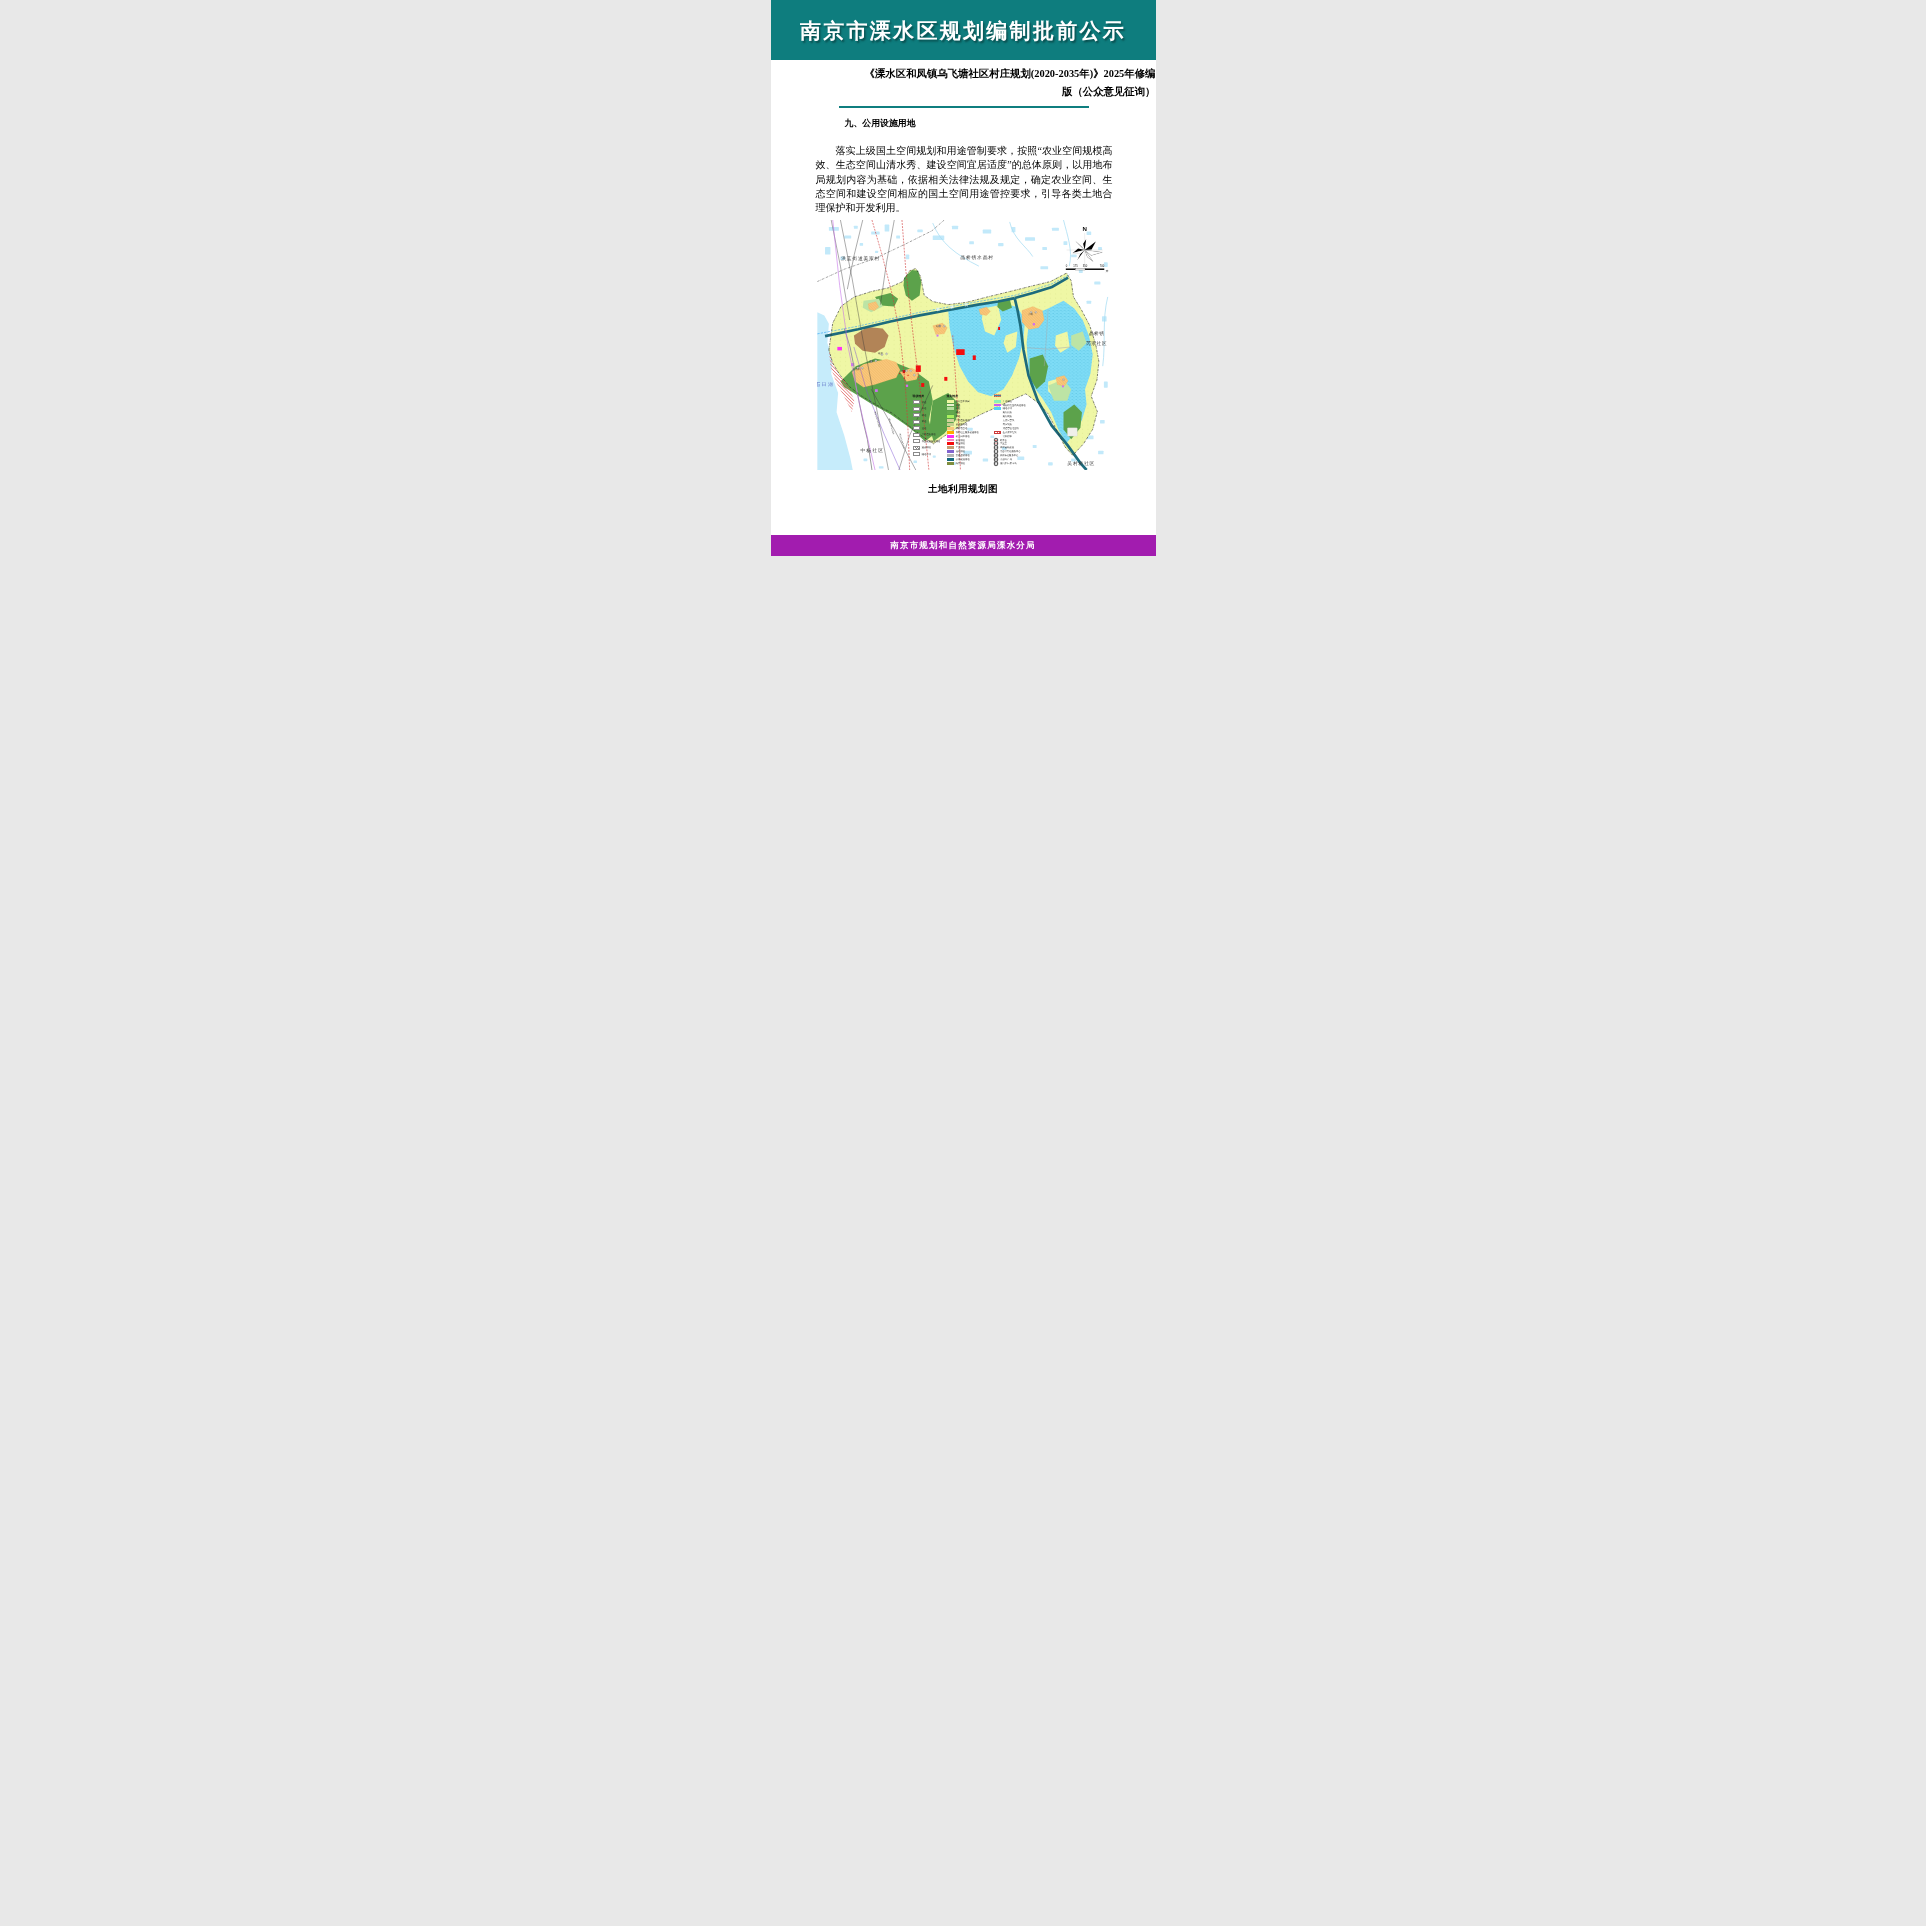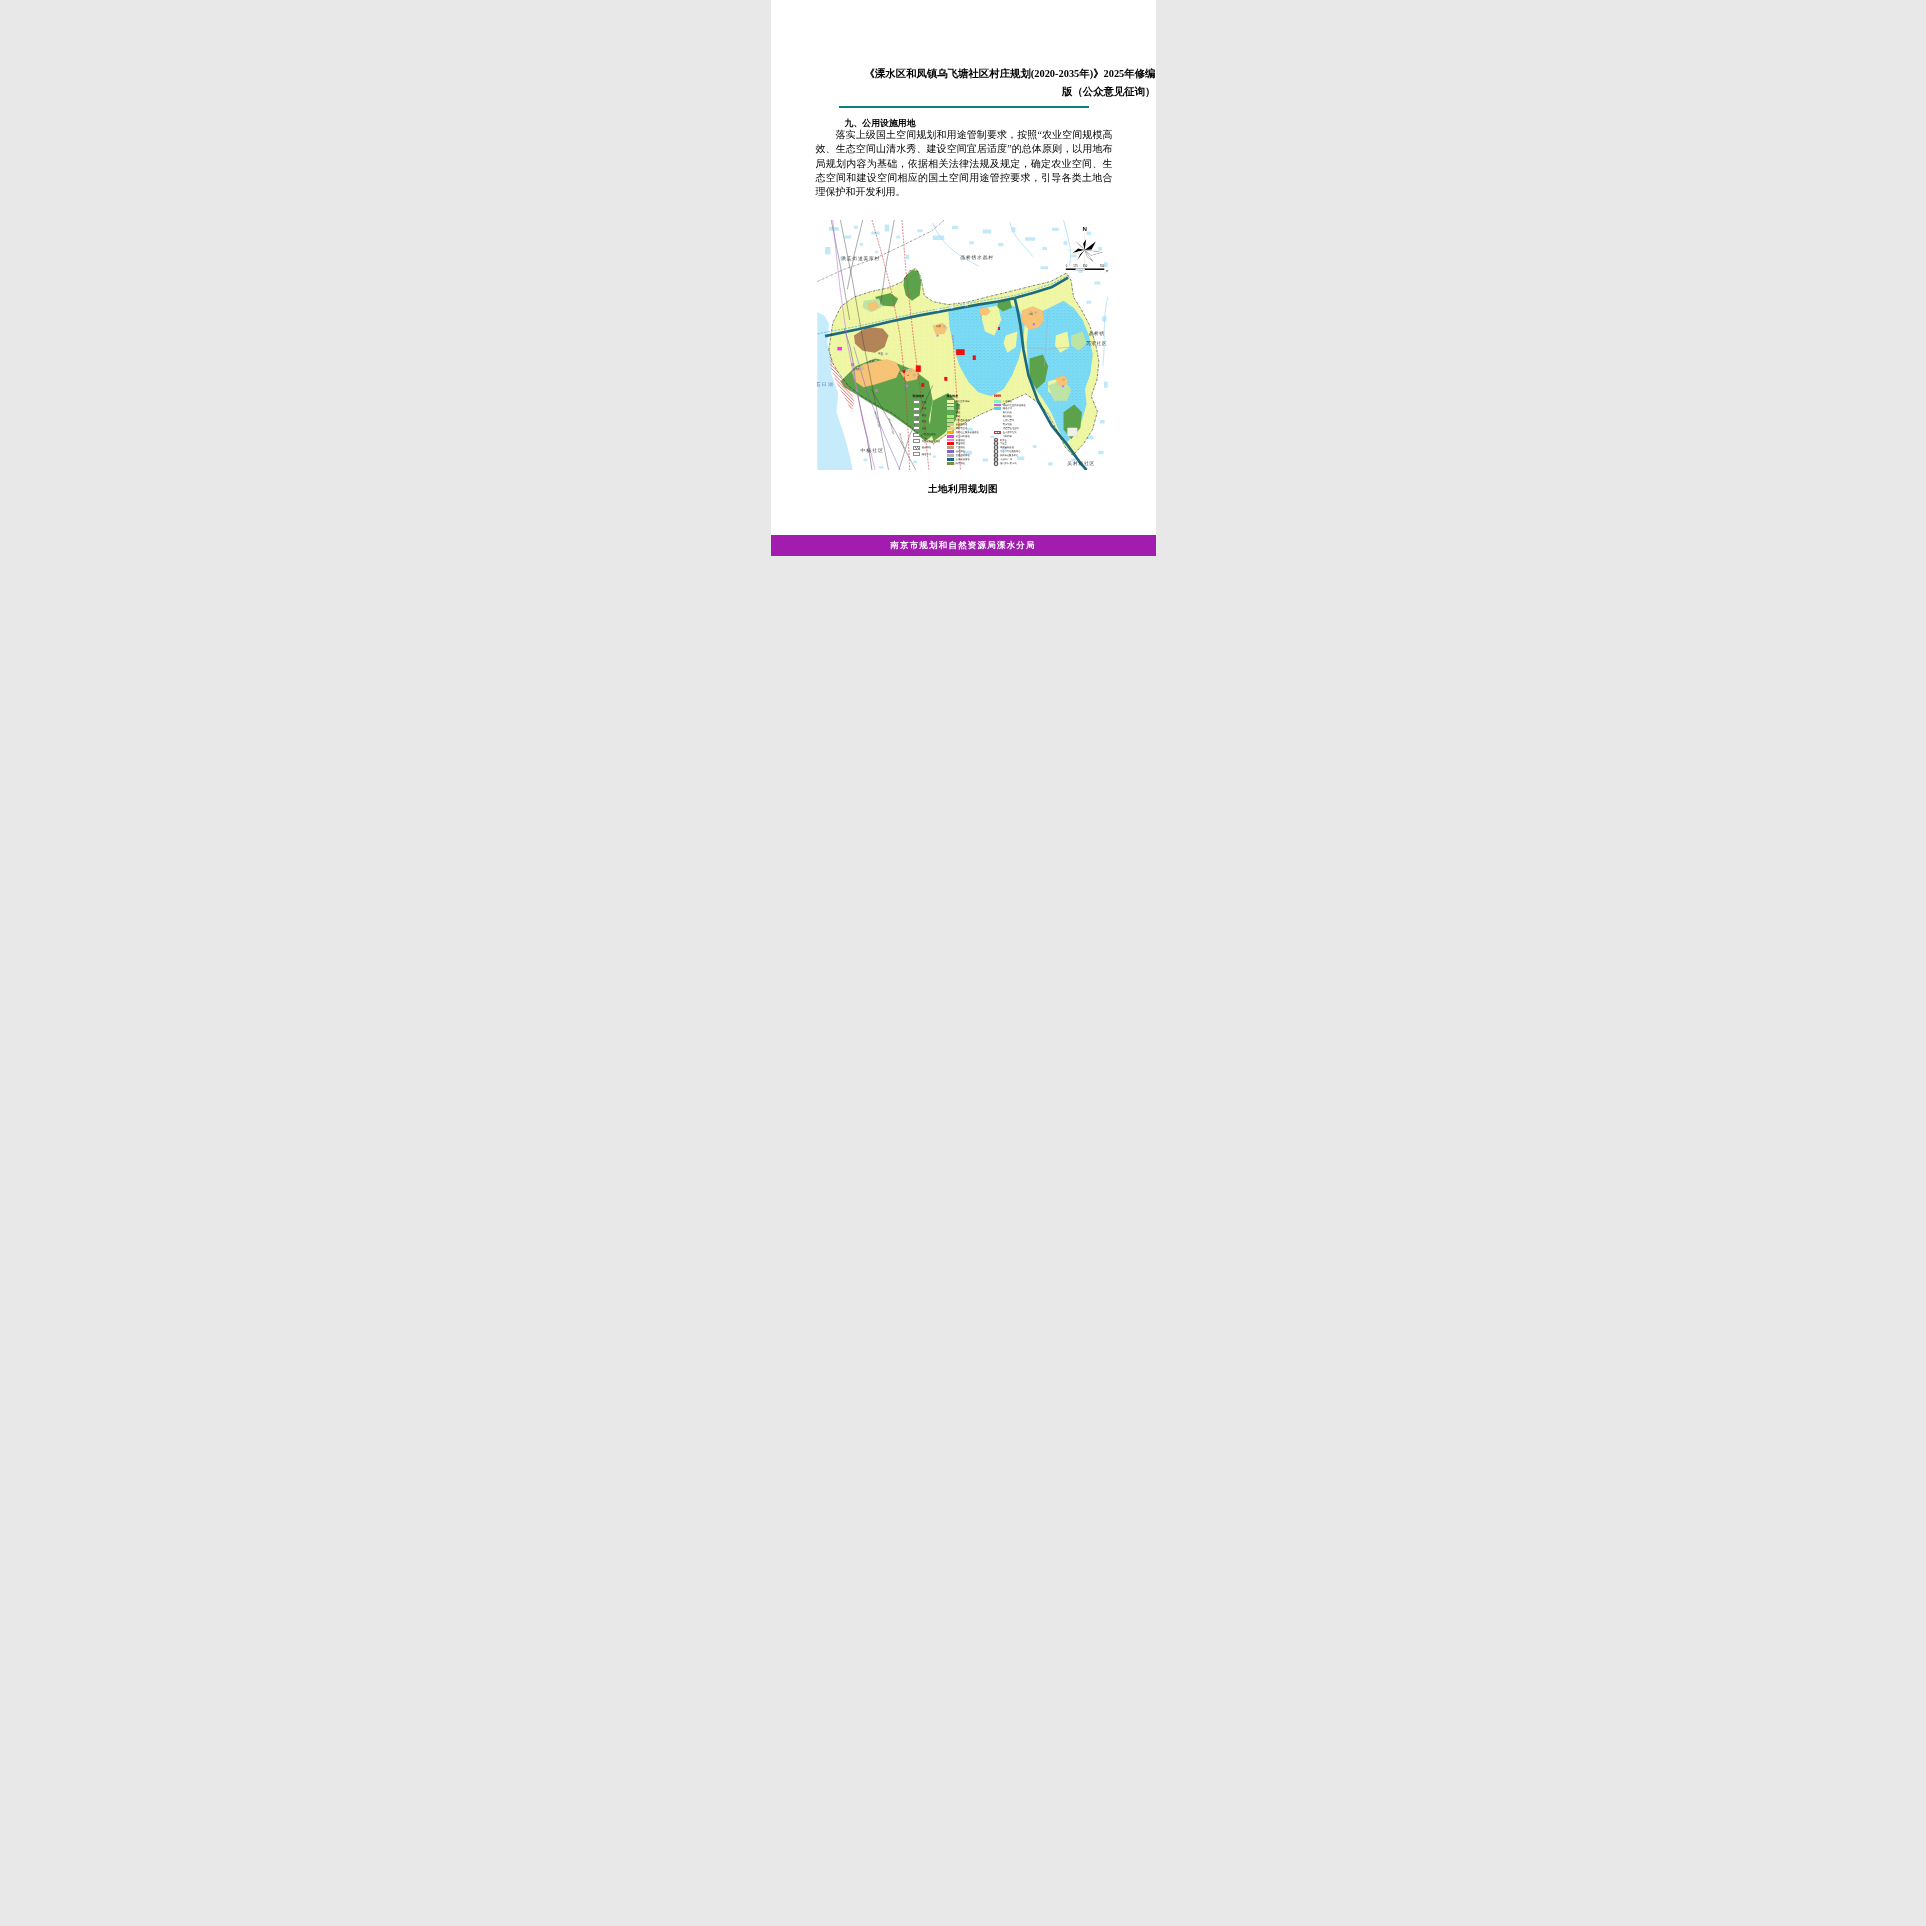--- a/index.html
+++ b/index.html
@@ -9,21 +9,21 @@
   #header-band{position:absolute;left:0;top:0;width:100%;height:60px;background:#0e7d7e;}
   #header-band h1{margin:0;width:100%;text-align:center;line-height:62px;font-size:21px;
         font-family:"Liberation Serif",serif;font-weight:bold;color:#ffffff;letter-spacing:2.3px;
         text-shadow:1.5px 1.9px 1.9px rgba(5,40,40,.55);}
   
   #doc-title{position:absolute;left:0;top:65px;width:100%;text-align:right;color:#000;
         font-family:"Liberation Serif",serif;font-weight:bold;font-size:10.4px;line-height:17.7px;}
   #divider{position:absolute;left:68px;top:106px;width:250px;height:2.3px;background:#0f7e7f;}
   
   #section-heading{position:absolute;left:74px;top:117px;font-size:8.9px;font-weight:bold;color:#000;}
-  #section-paragraph{position:absolute;left:45px;top:128px;width:297px;font-family:"Liberation Serif",serif;
+  #section-paragraph{position:absolute;left:45px;top:144px;width:297px;font-family:"Liberation Serif",serif;
         font-size:10px;line-height:14.3px;color:#000;text-align:justify;text-indent:2em;}
   
   #map-fig{position:absolute;left:46px;top:220px;width:293px;height:250px;background:#fff;overflow:hidden;}
   #map-fig svg{position:absolute;left:0;top:0;}
   
   #legend{position:absolute;left:96px;top:174px;width:193px;font-size:2.3px;color:#222;}
   .lhead{font-size:2.9px;font-weight:bold;margin-bottom:1.2px;color:#111;}
   .lcol{position:absolute;top:0;}
   .lrow{display:flex;align-items:center;height:3.9px;white-space:nowrap;}
   .lrow.tall{height:6.5px;}
@@ -37,20 +37,23 @@
   #map-caption{position:absolute;left:0;top:472px;width:100%;text-align:center;font-size:9.6px;font-weight:bold;color:#000;letter-spacing:0.4px;margin-top:11px;}
   #footer-band{position:absolute;left:0;top:535px;width:100%;height:21.6px;background:#a21caf;}
   #footer-band div{width:100%;text-align:center;line-height:21.6px;color:#fff;font-size:8.5px;letter-spacing:1.2px;
          font-family:"Liberation Serif",serif;font-weight:600;}
 </style>
 </head>
 <body>
 
 <div id="page">
 
+  <div id="header-band">
+    <h1>南京市溧水区规划编制批前公示</h1>
+  </div>
 
   <div id="doc-title">
     <div>《溧水区和凤镇乌飞塘社区村庄规划(2020-2035年)》2025年修编</div>
     <div>版（公众意见征询）</div>
   </div>
 
   <div id="divider"></div>
 
   <div id="section-heading">九、公用设施用地</div>
   <div id="section-paragraph">落实上级国土空间规划和用途管制要求，按照“农业空间规模高效、生态空间山清水秀、建设空间宜居适度”的总体原则，以用地布局规划内容为基础，依据相关法律法规及规定，确定农业空间、生态空间和建设空间相应的国土空间用途管控要求，引导各类土地合理保护和开发利用。</div>

